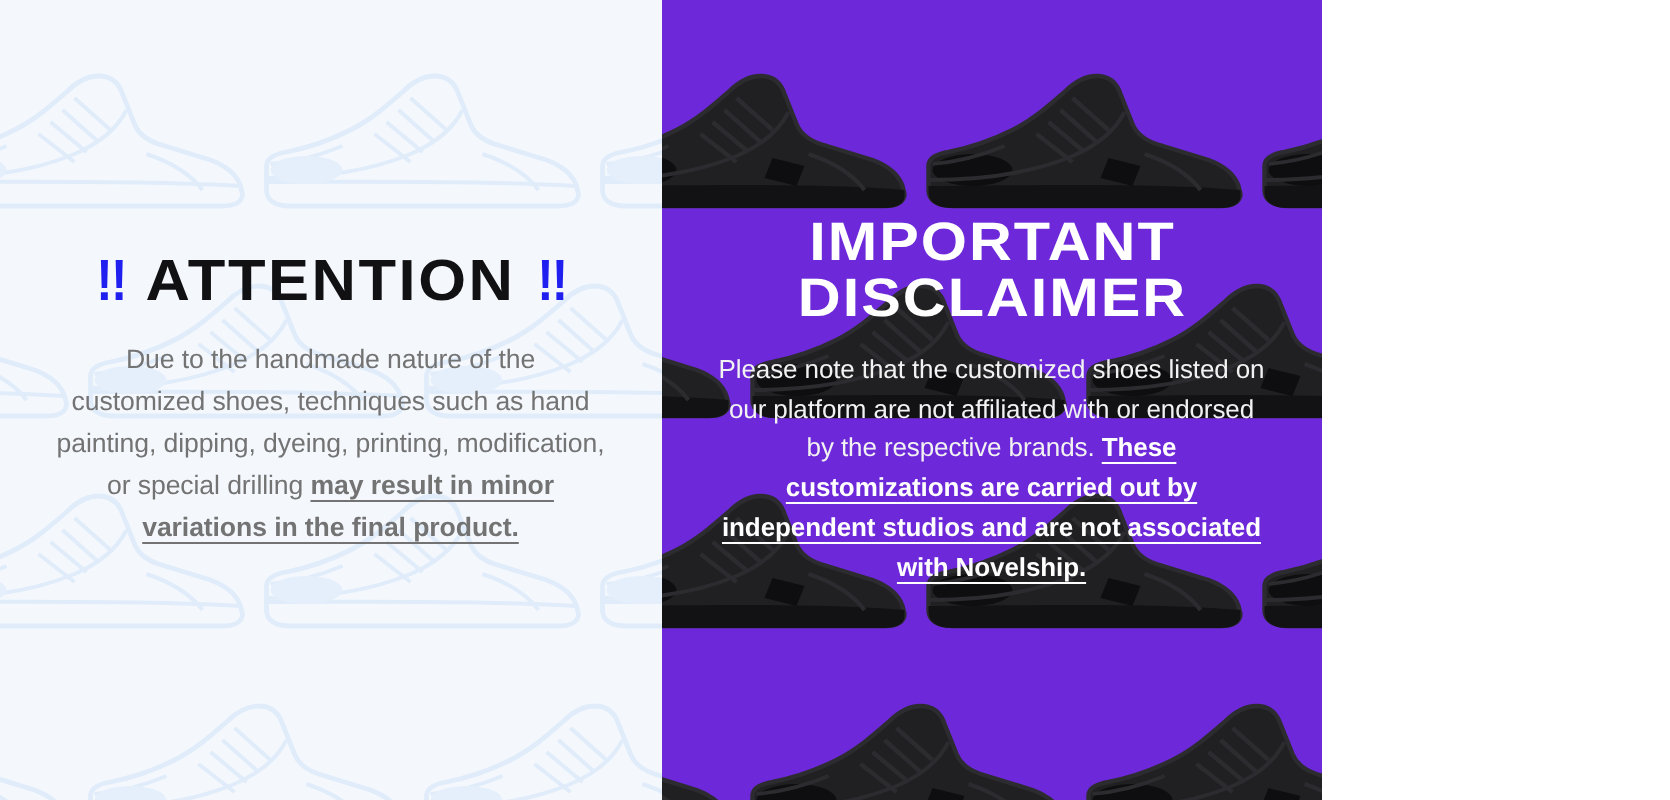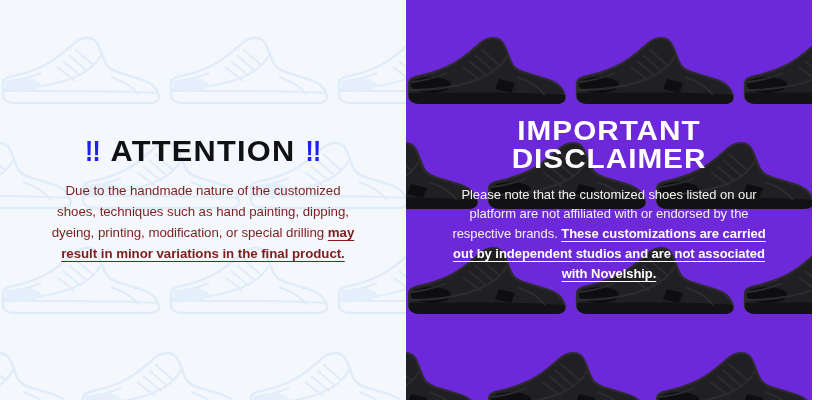--- a/index.html
+++ b/index.html
@@ -9,21 +9,21 @@
   }
   body {
     width: 835px;
     height: 400px;
     overflow: hidden;
     font-family: "Liberation Sans", sans-serif;
   }
 
   .banner {
     position: relative;
-    width: 812px;
+    width: 661px;
     height: 400px;
     display: flex;
     overflow: hidden;
   }
 
   .panel {
     position: relative;
     width: 50%;
     height: 100%;
     overflow: hidden;
@@ -103,21 +103,21 @@
 
   .body {
     margin: 0 auto;
     font-family: "Liberation Sans", sans-serif;
     font-size: 13.3px;
     line-height: 1.58;
     letter-spacing: -0.05px;
   }
 
   .body-light {
-    color: #7f1d1d;
+    color: #737373;
     max-width: 310px;
   }
 
   .body-dark {
     color: #f2f2f2;
     max-width: 322px;
     font-size: 13px;
     line-height: 1.52;
   }
 

